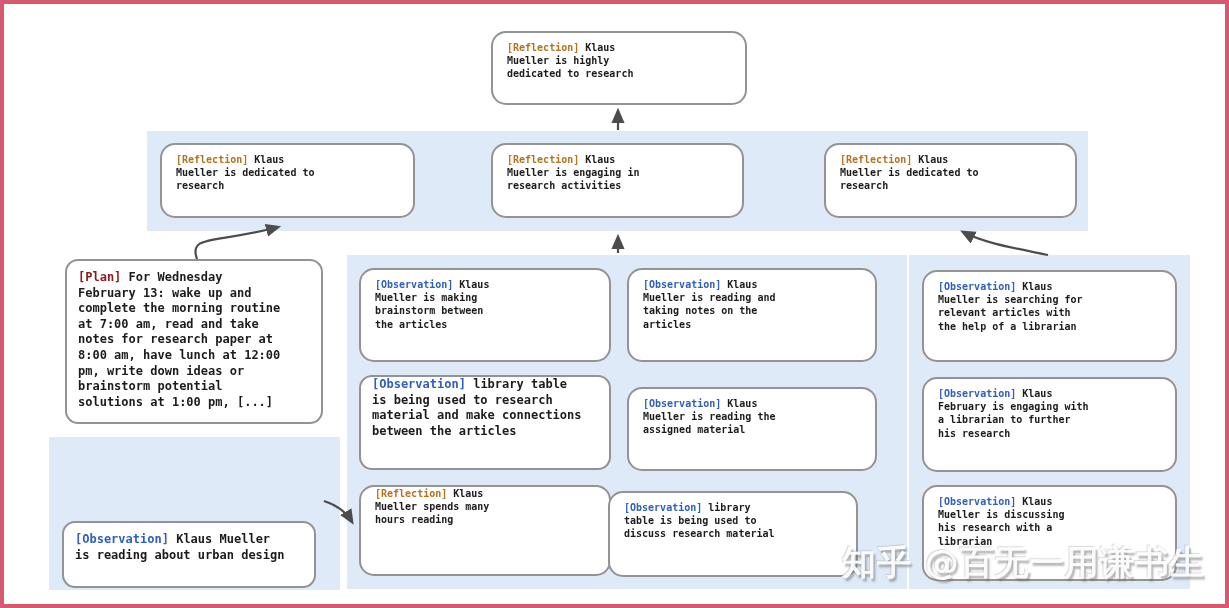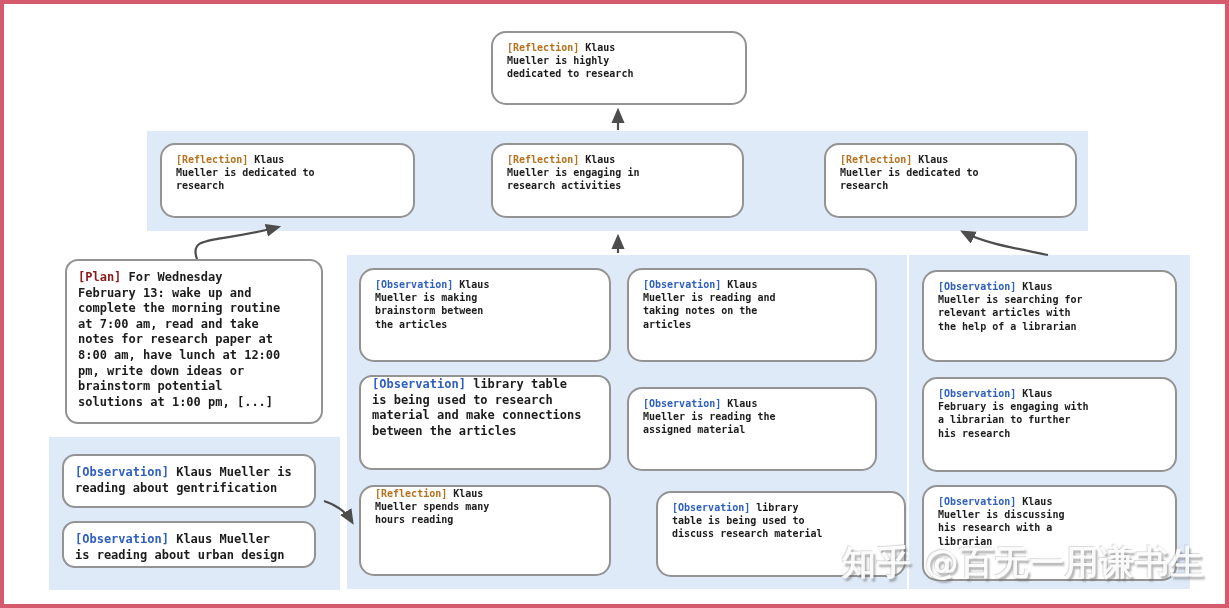--- a/index.html
+++ b/index.html
@@ -69,25 +69,21 @@
 February 13: wake up and
 complete the morning routine
 at 7:00 am, read and take
 notes for research paper at
 8:00 am, have lunch at 12:00
 pm, write down ideas or
 brainstorm potential
 solutions at 1:00 pm, [...]</span>
   </div>
 
-  <div class="node small" style="left:58px; top:450px; width:254px; height:54px;">
-    <span class="lbl observation">[Observation]</span> <span class="txt">Klaus Mueller is
-reading about gentrification</span>
-  </div>
-  <div class="node small" style="left:58px; top:517px; width:254px; height:47px;">
+  <div class="node small" style="left:58px; top:517px; width:254px; height:67px;">
     <span class="lbl observation">[Observation]</span> <span class="txt">Klaus Mueller
 is reading about urban design</span>
   </div>
 
   <div class="node main" style="left:355px; top:264px; width:252px; height:94px;">
     <span class="lbl observation">[Observation]</span> <span class="txt">Klaus
 Mueller is making
 brainstorm between
 the articles</span>
   </div>
@@ -107,21 +103,21 @@
     <span class="lbl observation">[Observation]</span> <span class="txt">Klaus
 Mueller is reading and
 taking notes on the
 articles</span>
   </div>
   <div class="node main" style="left:623px; top:383px; width:250px; height:84px;">
     <span class="lbl observation">[Observation]</span> <span class="txt">Klaus
 Mueller is reading the
 assigned material</span>
   </div>
-  <div class="node main" style="left:652px; top:487px; width:250px; height:86px;">
+  <div class="node main" style="left:604px; top:487px; width:250px; height:86px;">
     <span class="lbl observation">[Observation]</span> <span class="txt">library
 table is being used to
 discuss research material</span>
   </div>
 
   <div class="node main" style="left:918px; top:266px; width:255px; height:92px;">
     <span class="lbl observation">[Observation]</span> <span class="txt">Klaus
 Mueller is searching for
 relevant articles with
 the help of a librarian</span>

